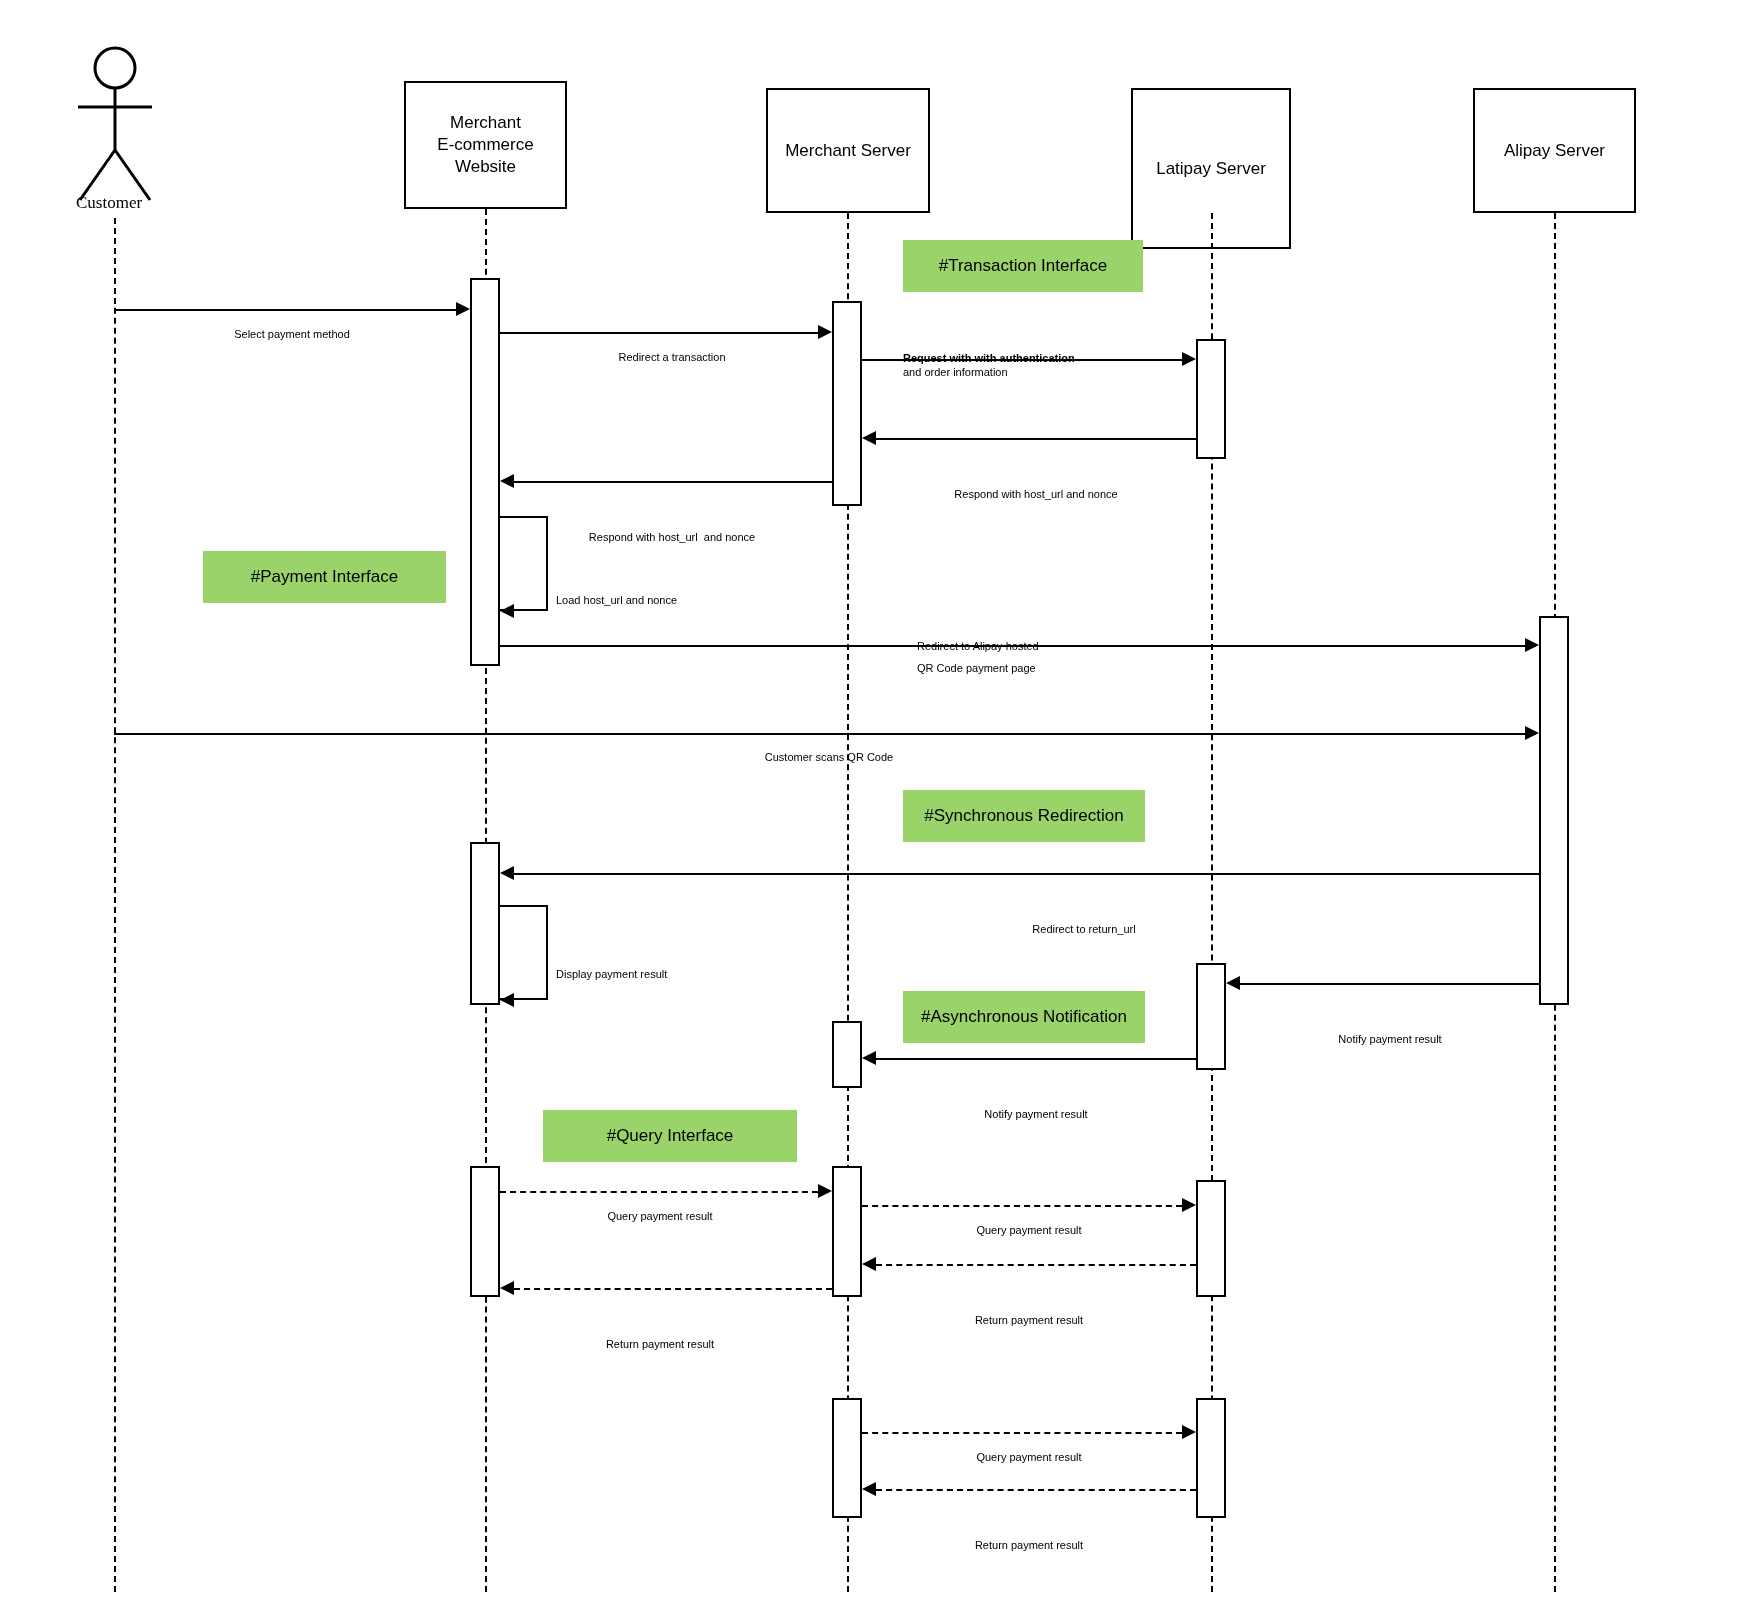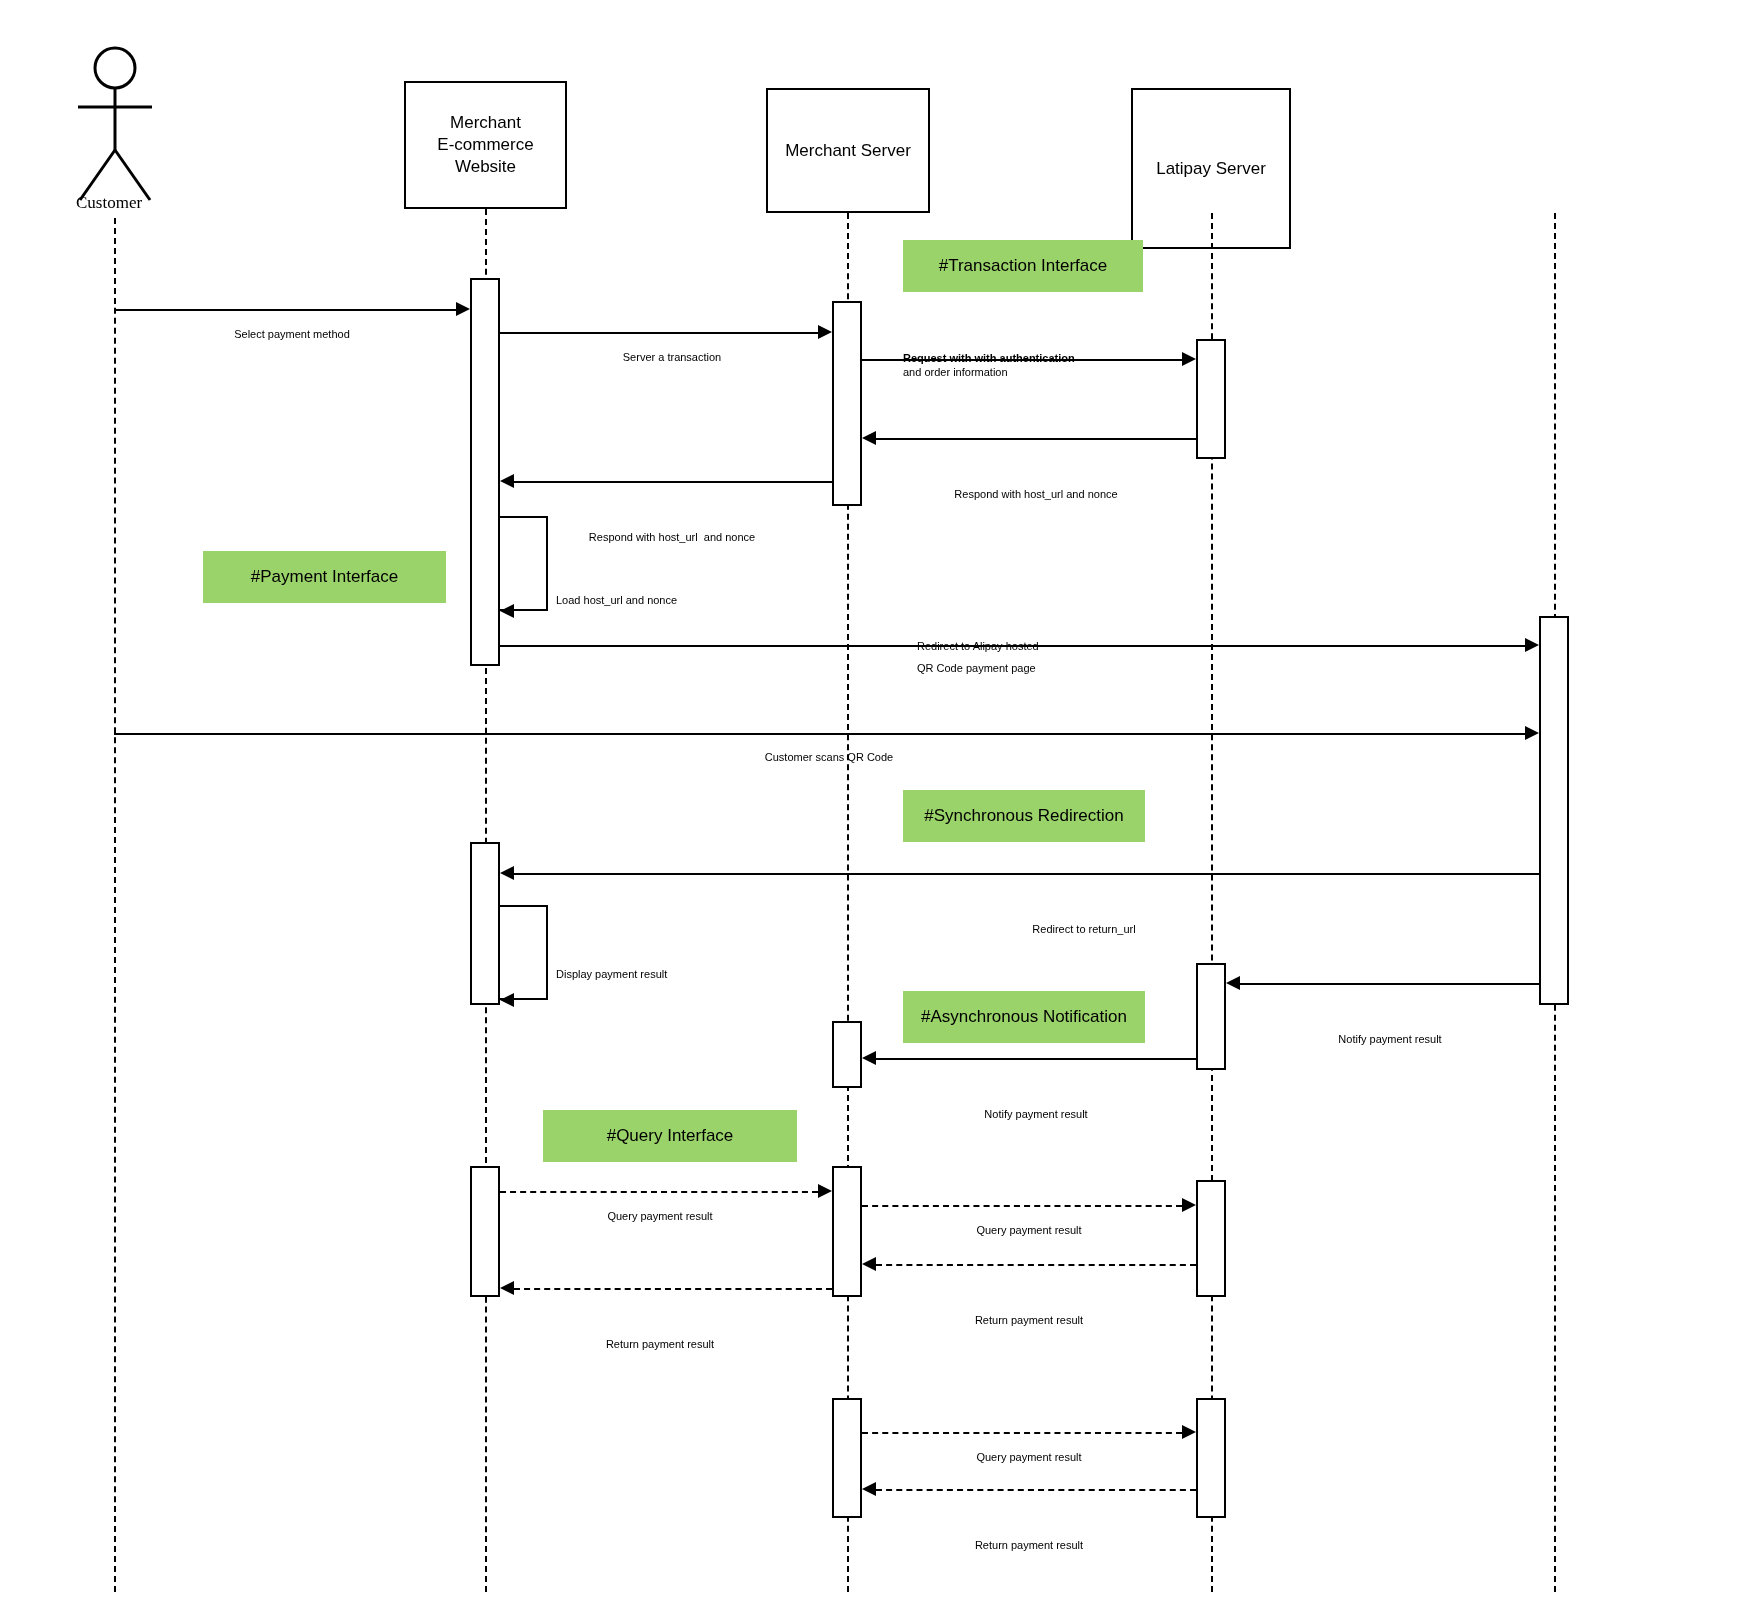--- a/index.html
+++ b/index.html
@@ -64,20 +64,23 @@
   </div>
 
   <div class="lifeline-box" style="left:766px;top:88px;width:164px;height:125px;">
     <span>Merchant Server</span>
   </div>
 
   <div class="lifeline-box" style="left:1131px;top:88px;width:160px;height:161px;">
     <span>Latipay Server</span>
   </div>
 
+  <div class="lifeline-box" style="left:1473px;top:88px;width:163px;height:125px;">
+    <span>Alipay Server</span>
+  </div>
 
   <div class="lifeline" style="left:114px;  top:218px; height:1374px;"></div>
   <div class="lifeline" style="left:485px;  top:209px; height:1383px;"></div>
   <div class="lifeline" style="left:847px;  top:213px; height:1379px;"></div>
   <div class="lifeline" style="left:1211px; top:213px; height:1379px;"></div>
   <div class="lifeline" style="left:1554px; top:213px; height:1379px;"></div>
 
   <div class="activation" style="left:470px;  top:278px; width:30px;  height:388px;"></div>
   <div class="activation" style="left:832px;  top:301px; width:30px;  height:205px;"></div>
   <div class="activation" style="left:1196px; top:339px; width:30px;  height:120px;"></div>
@@ -106,21 +109,21 @@
   <div class="note" style="left:543px; top:1110px; width:254px; height:52px;">
     <span>#Query Interface</span>
   </div>
 
   <div class="msg-line" style="left:114px; top:309px; width:342px;"></div>
   <div class="arrow right" style="left:456px; top:302px;"></div>
   <div class="msg-label center" style="left:292px; top:285px;">Select payment method</div>
 
   <div class="msg-line" style="left:500px; top:332px; width:318px;"></div>
   <div class="arrow right" style="left:818px; top:325px;"></div>
-  <div class="msg-label center" style="left:672px; top:308px;">Server a transaction</div>
+  <div class="msg-label center" style="left:672px; top:308px;">Redirect a transaction</div>
 
   <div class="msg-line" style="left:862px; top:359px; width:320px;"></div>
   <div class="arrow right" style="left:1182px; top:352px;"></div>
   <div class="msg-label" style="left:903px; top:309px;font-weight:bold;">Request with with authentication</div>
   <div class="msg-label" style="left:903px; top:323px;">and order information</div>
 
   <div class="msg-line" style="left:876px; top:438px; width:320px;"></div>
   <div class="arrow left" style="left:862px; top:431px;"></div>
   <div class="msg-label center" style="left:1036px; top:445px;">Respond with host_url and nonce</div>
 

